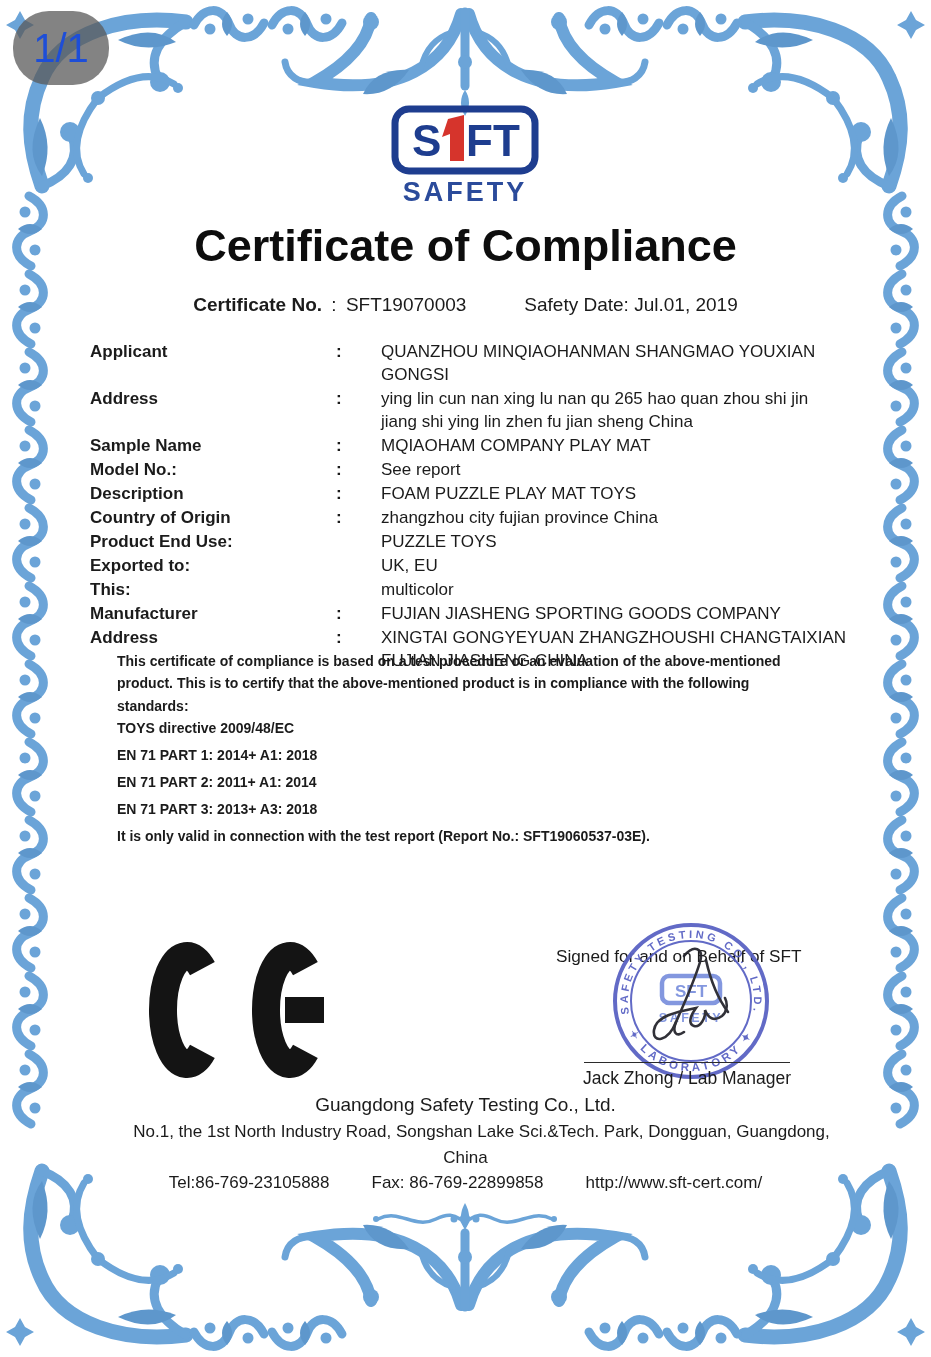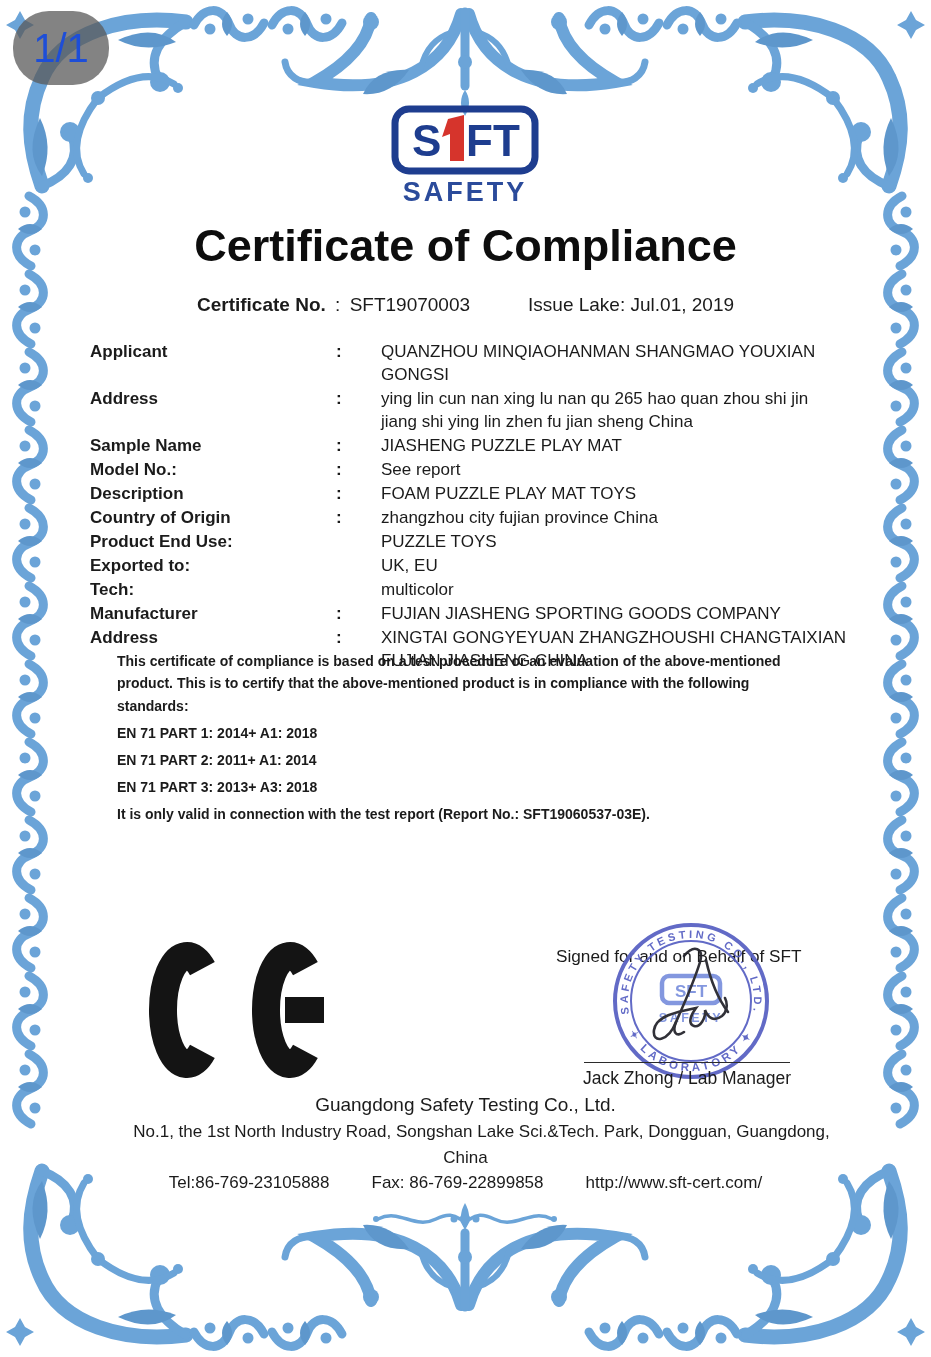--- a/index.html
+++ b/index.html
@@ -162,40 +162,40 @@
 
     <div class="doc-title">Certificate of Compliance</div>
 
     <div class="cert-line">
       <div>
         <span class="lbl">Certificate No.</span>
         <span class="sep">:</span>
         <span>SFT19070003</span>
       </div>
       <div>
-        <span>Issue Lake:</span>
+        <span>Safety Date:</span>
         <span>Jul.01, 2019</span>
       </div>
     </div>
 
     <div class="details">
       <div class="drow">
         <div class="dlabel">Applicant</div>
         <div class="dcolon">:</div>
         <div class="dvalue">QUANZHOU MINQIAOHANMAN SHANGMAO YOUXIAN GONGSI</div>
       </div>
       <div class="drow">
         <div class="dlabel">Address</div>
         <div class="dcolon">:</div>
         <div class="dvalue">ying lin cun nan xing lu nan qu 265 hao quan zhou shi jin jiang shi ying lin zhen fu jian sheng China</div>
       </div>
       <div class="drow">
         <div class="dlabel">Sample Name</div>
         <div class="dcolon">:</div>
-        <div class="dvalue">JIASHENG PUZZLE PLAY MAT</div>
+        <div class="dvalue">MQIAOHAM COMPANY PLAY MAT</div>
       </div>
       <div class="drow">
         <div class="dlabel">Model No.:</div>
         <div class="dcolon">:</div>
         <div class="dvalue">See report</div>
       </div>
       <div class="drow">
         <div class="dlabel">Description</div>
         <div class="dcolon">:</div>
         <div class="dvalue">FOAM PUZZLE PLAY MAT TOYS</div>
@@ -209,38 +209,39 @@
         <div class="dlabel">Product End Use:</div>
         <div class="dcolon"></div>
         <div class="dvalue">PUZZLE TOYS</div>
       </div>
       <div class="drow">
         <div class="dlabel">Exported to:</div>
         <div class="dcolon"></div>
         <div class="dvalue">UK, EU</div>
       </div>
       <div class="drow">
-        <div class="dlabel">Tech:</div>
+        <div class="dlabel">This:</div>
         <div class="dcolon"></div>
         <div class="dvalue">multicolor</div>
       </div>
       <div class="drow">
         <div class="dlabel">Manufacturer</div>
         <div class="dcolon">:</div>
         <div class="dvalue">FUJIAN JIASHENG SPORTING GOODS COMPANY</div>
       </div>
       <div class="drow breakall">
         <div class="dlabel">Address</div>
         <div class="dcolon">:</div>
         <div class="dvalue">XINGTAI GONGYEYUAN ZHANGZHOUSHI CHANGTAIXIAN FUJIAN JIASHENG CHINA</div>
       </div>
     </div>
 
     <div class="statement">
       <div>This certificate of compliance is based on a test procedure or an evaluation of the above-mentioned product. This is to certify that the above-mentioned product is in compliance with the following standards:</div>
+      <div class="std std-first">TOYS directive 2009/48/EC</div>
       <div class="std">EN 71 PART 1: 2014+ A1: 2018</div>
       <div class="std">EN 71 PART 2: 2011+ A1: 2014</div>
       <div class="std">EN 71 PART 3: 2013+ A3: 2018</div>
       <div class="validity">It is only valid in connection with the test report (Report No.: SFT19060537-03E).</div>
     </div>
 
     <svg class="ce-svg" width="190" height="140" viewBox="0 0 190 140">
       <path d="M55.4,28.6 A24,54 0 1 0 55.4,111.4" fill="none" stroke="#141414" stroke-width="28"></path>
       <path d="M158.4,28.6 A24,54 0 1 0 158.4,111.4" fill="none" stroke="#141414" stroke-width="28"></path>
       <path d="M138,70 H177" stroke="#141414" stroke-width="26"></path>

